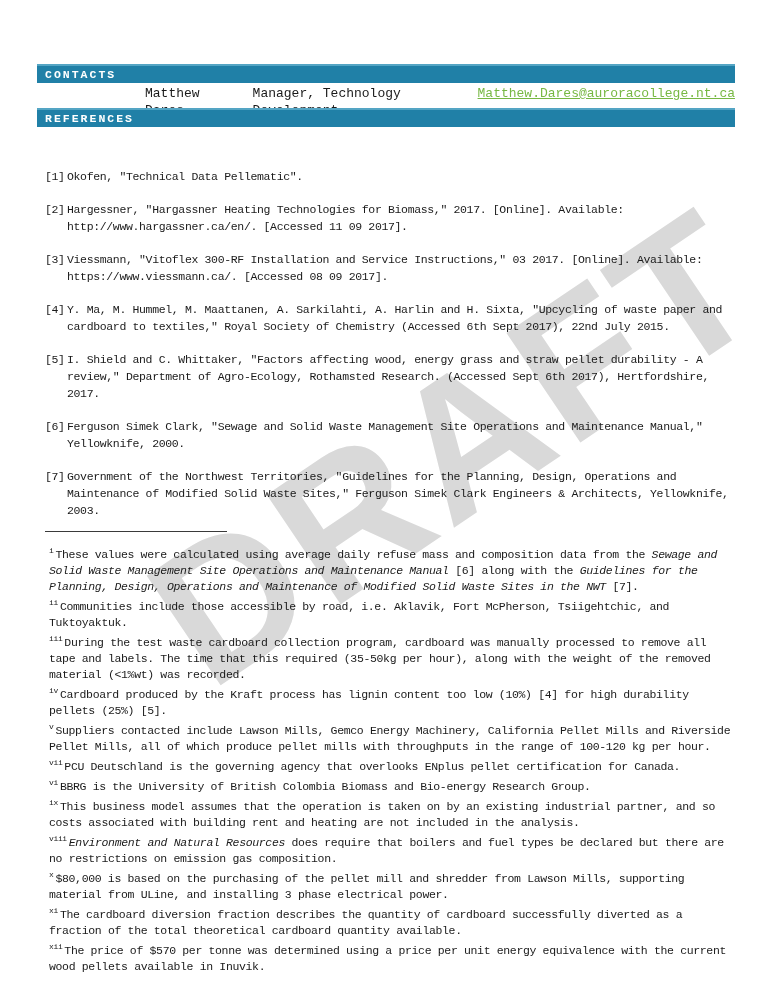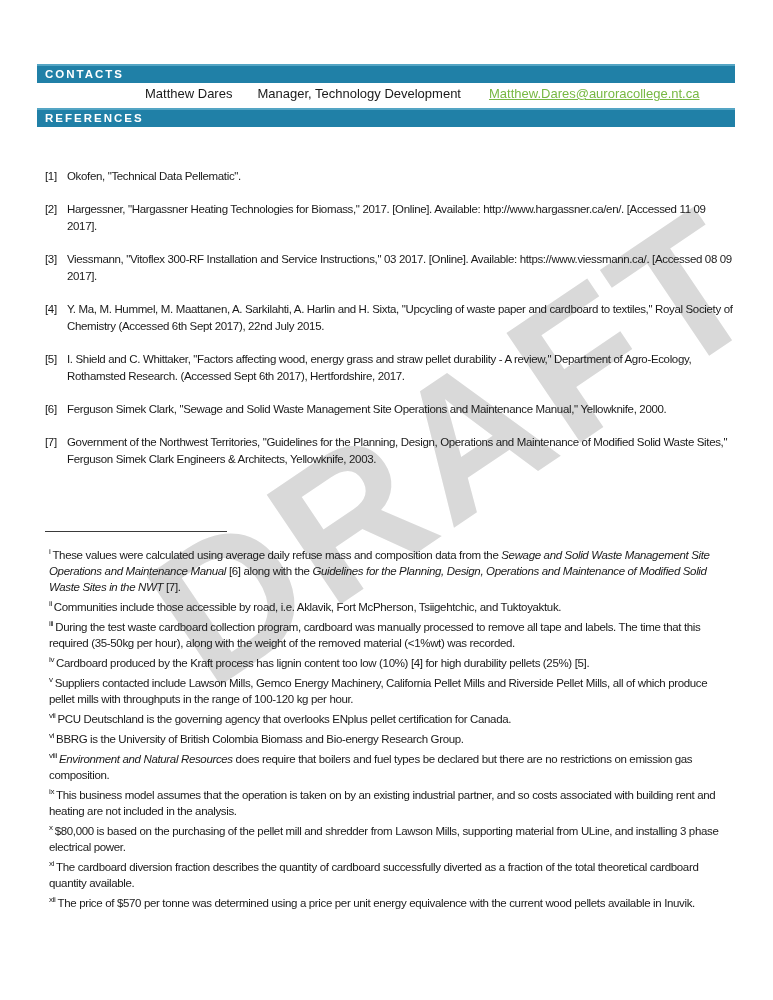--- a/index.html
+++ b/index.html
@@ -17,21 +17,21 @@
     left:455px;top:447px;
     transform:translate(-50%,-50%) rotate(-34deg);
     font-size:192px;
     font-weight:bold;
     letter-spacing:6px;
     color:#d9d9d9;
     white-space:nowrap;
     z-index:0;
     user-select:none;
   }
-  .content{position:absolute;inset:0;z-index:1;}
+  .content{position:absolute;inset:0;z-index:1;font-family:Liberation Mono, monospace;}
   
   .section-bar{
     position:absolute;
     left:37px;width:690px;
     height:17px;
     background:#2080a7;
     border-top:2px solid #54a5c4;
     color:#ffffff;
     font-size:11.5px;
     font-weight:bold;
@@ -149,21 +149,21 @@
     <div class="fn-divider"></div>
 
     <div class="footnotes" id="footnotes">
         <p><sup class="fn-mark">i</sup><span class="">These values were calculated using average daily refuse mass and composition data from the </span><span class="italic">Sewage and Solid Waste Management Site Operations and Maintenance Manual</span><span class=""> [6] along with the </span><span class="italic">Guidelines for the Planning, Design, Operations and Maintenance of Modified Solid Waste Sites in the NWT</span><span class=""> [7].</span></p>
         <p><sup class="fn-mark">ii</sup><span class="">Communities include those accessible by road, i.e. Aklavik, Fort McPherson, Tsiigehtchic, and Tuktoyaktuk.</span></p>
         <p><sup class="fn-mark">iii</sup><span class="">During the test waste cardboard collection program, cardboard was manually processed to remove all tape and labels. The time that this required (35-50kg per hour), along with the weight of the removed material (&lt;1%wt) was recorded.</span></p>
         <p><sup class="fn-mark">iv</sup><span class="">Cardboard produced by the Kraft process has lignin content too low (10%) [4] for high durability pellets (25%) [5].</span></p>
         <p><sup class="fn-mark">v</sup><span class="">Suppliers contacted include Lawson Mills, Gemco Energy Machinery, California Pellet Mills and Riverside Pellet Mills, all of which produce pellet mills with throughputs in the range of 100-120 kg per hour.</span></p>
         <p><sup class="fn-mark">vii</sup><span class="">PCU Deutschland is the governing agency that overlooks ENplus pellet certification for Canada.</span></p>
         <p><sup class="fn-mark">vi</sup><span class="">BBRG is the University of British Colombia Biomass and Bio-energy Research Group.</span></p>
+        <p><sup class="fn-mark">ix</sup><span class="">This business model assumes that the operation is taken on by an existing industrial partner, and so costs associated with building rent and heating are not included in the analysis.</span></p>
         <p><sup class="fn-mark">viii</sup><span class="italic">Environment and Natural Resources</span><span class=""> does require that boilers and fuel types be declared but there are no restrictions on emission gas composition.</span></p>
-        <p><sup class="fn-mark">ix</sup><span class="">This business model assumes that the operation is taken on by an existing industrial partner, and so costs associated with building rent and heating are not included in the analysis.</span></p>
         <p><sup class="fn-mark">x</sup><span class="">$80,000 is based on the purchasing of the pellet mill and shredder from Lawson Mills, supporting material from ULine, and installing 3 phase electrical power.</span></p>
         <p><sup class="fn-mark">xi</sup><span class="">The cardboard diversion fraction describes the quantity of cardboard successfully diverted as a fraction of the total theoretical cardboard quantity available.</span></p>
         <p><sup class="fn-mark">xii</sup><span class="">The price of $570 per tonne was determined using a price per unit energy equivalence with the current wood pellets available in Inuvik.</span></p>
       </div>
 
   </div>
 </div>
 
 </body></html>

